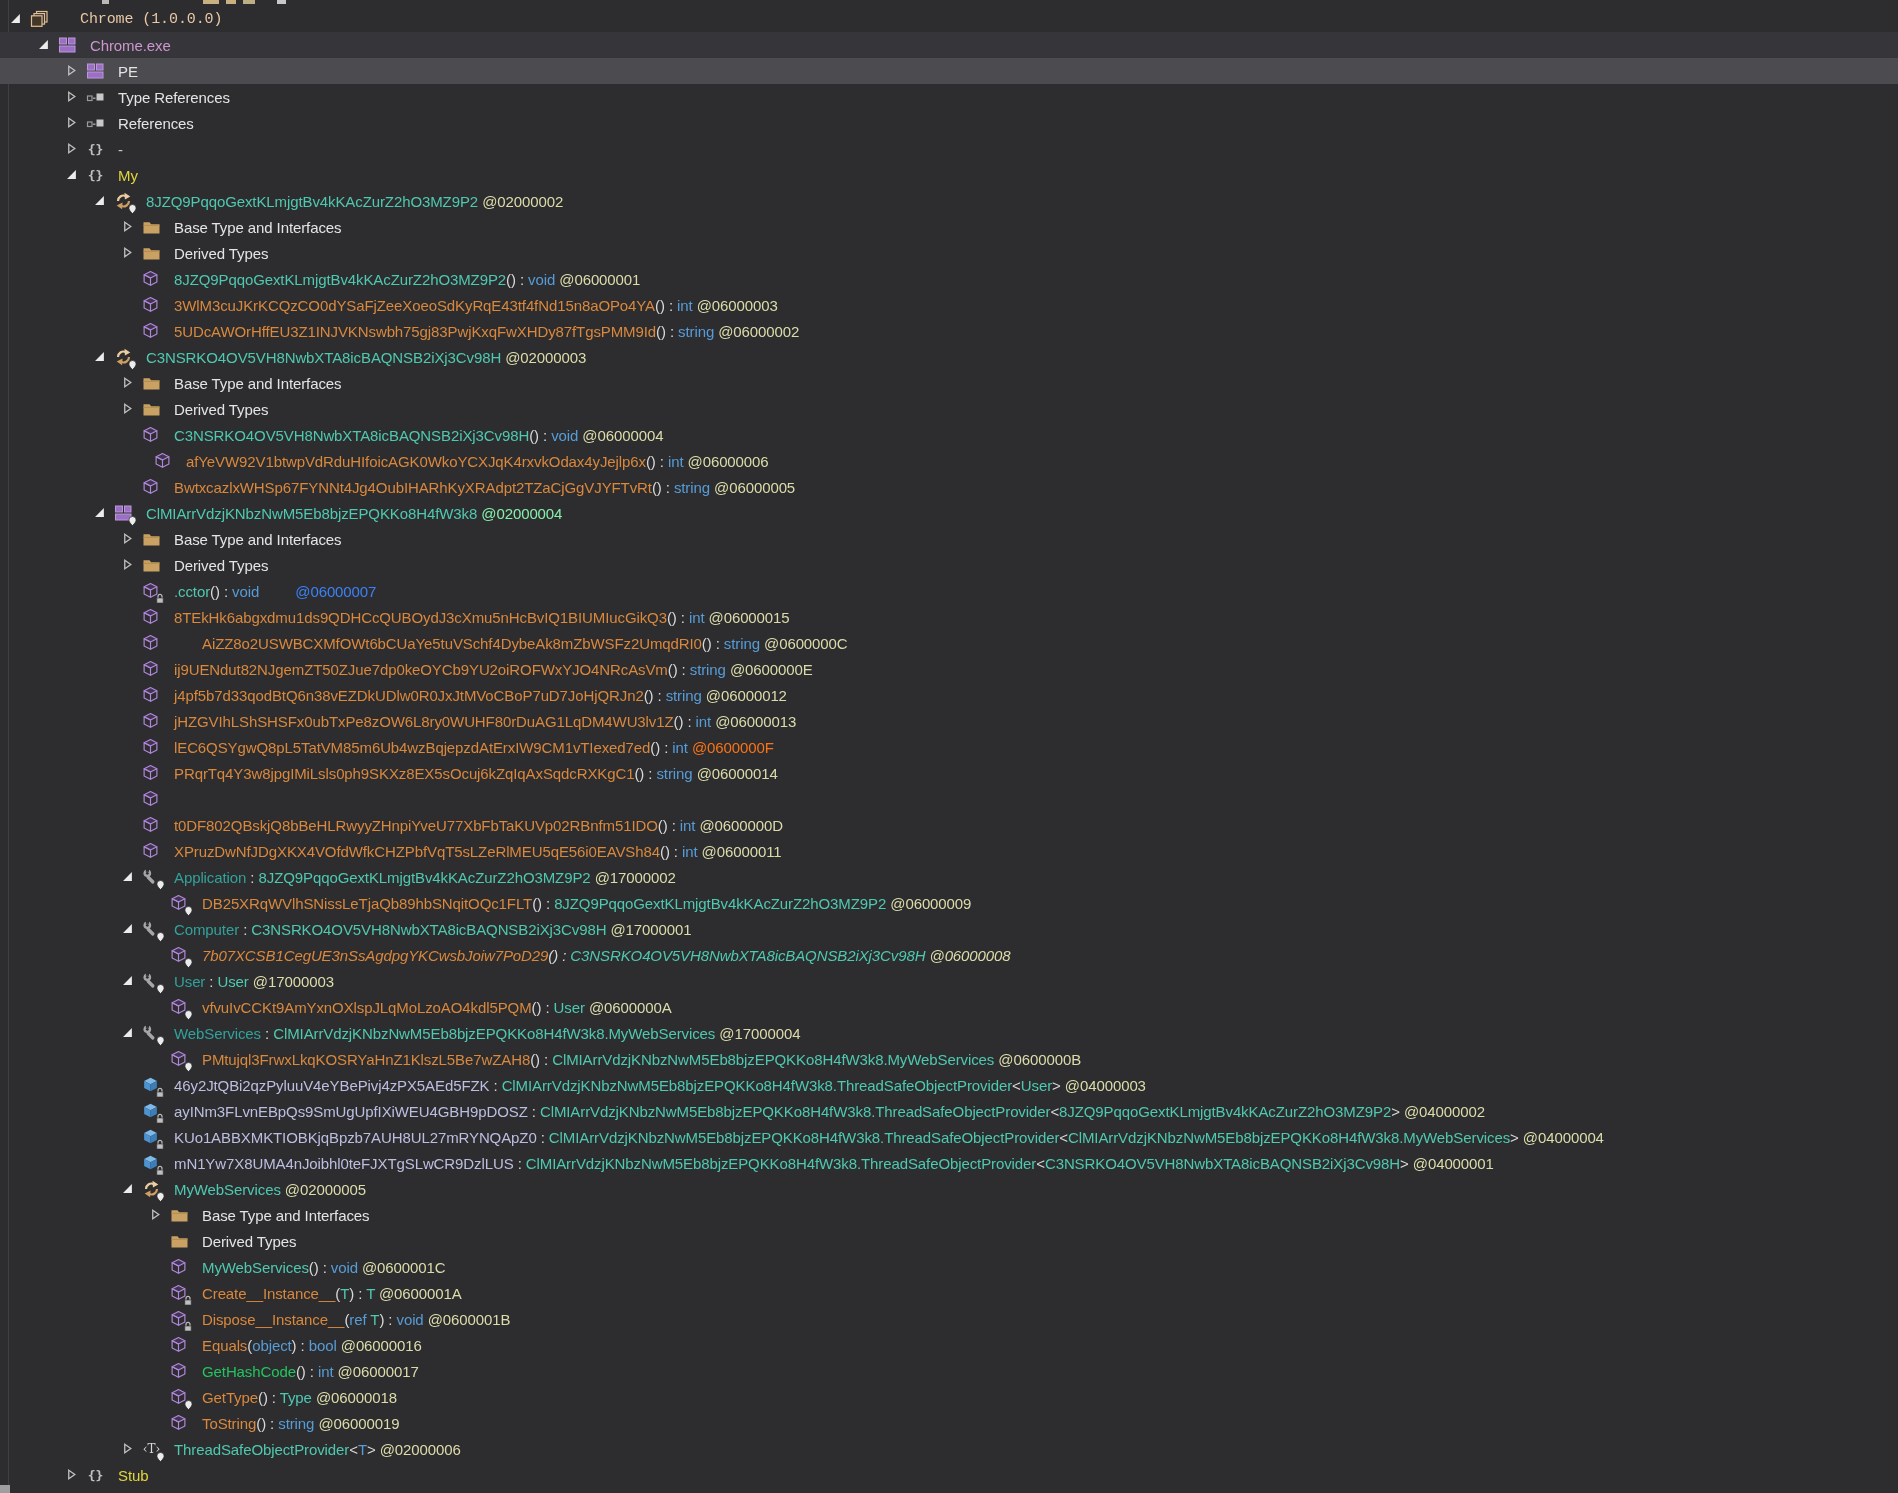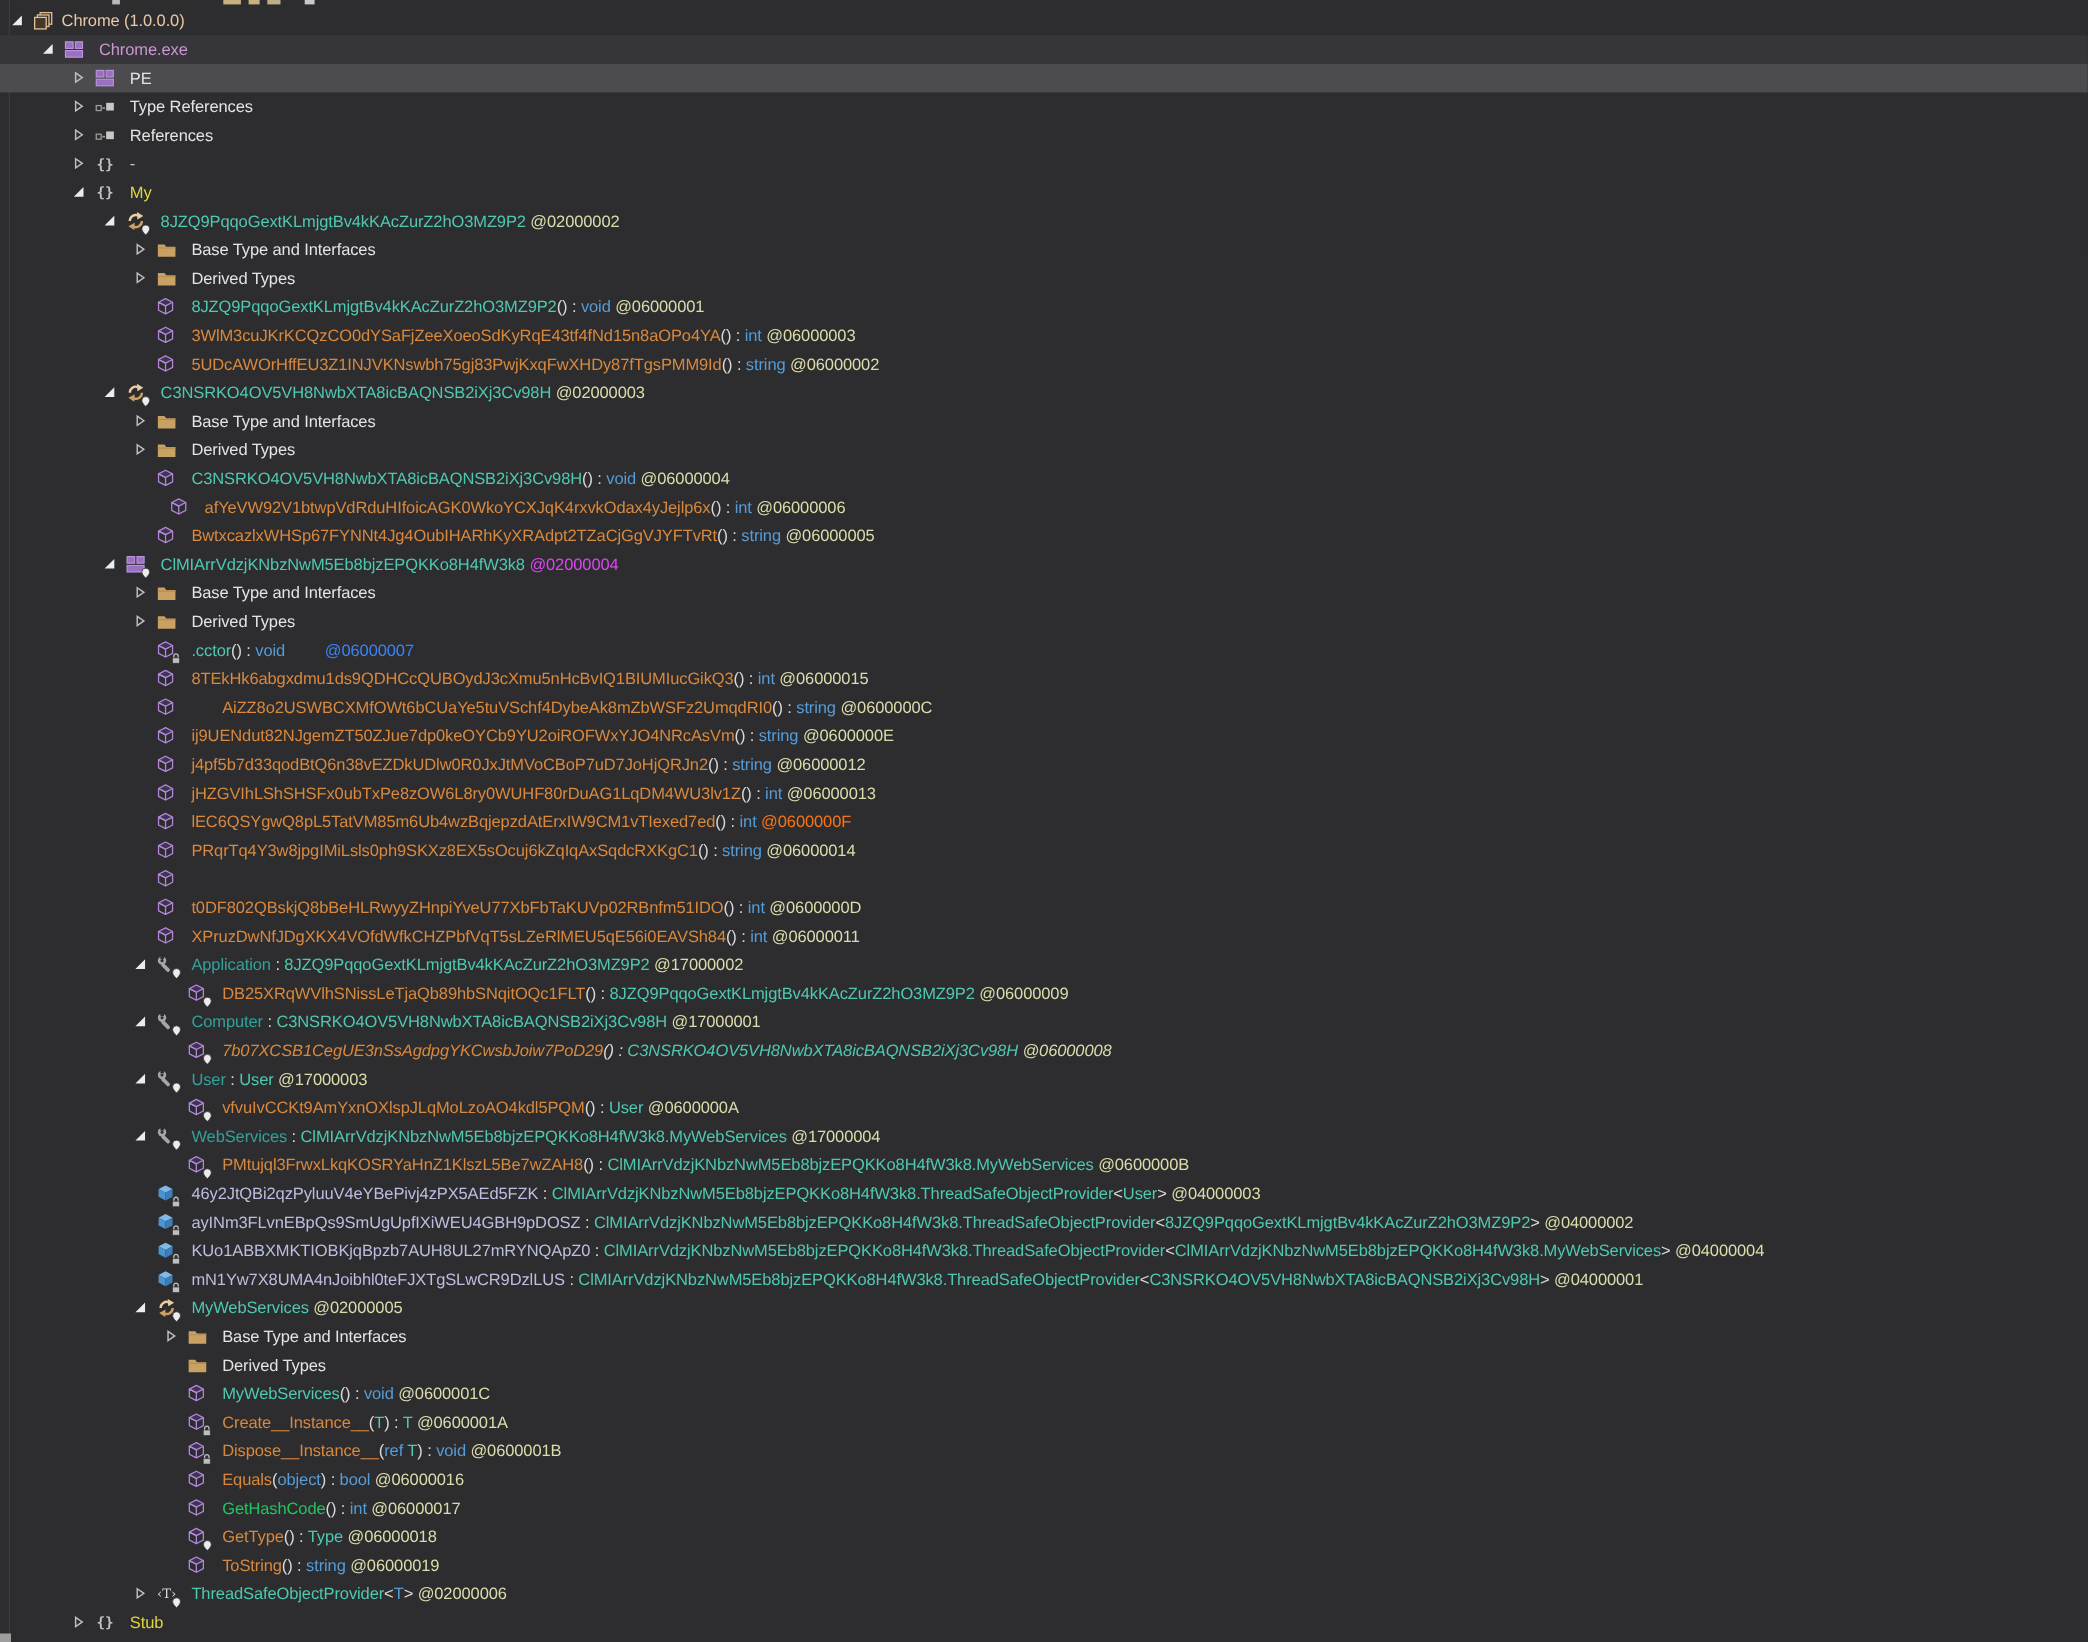--- a/index.html
+++ b/index.html
@@ -38,21 +38,21 @@
       <span class="exp" style="left: 10px;"><svg width="11" height="11" viewBox="0 0 10 10">
           <path d="M9 1 V9 H1 Z" fill="#ECECEC"></path>
         </svg></span>
       <span class="ico" style="left: 30px;"><svg width="19" height="19" viewBox="0 0 19 19">
           <g stroke="#E2BE93" stroke-width="1.2">
             <rect x="6.5" y="1.5" width="10.5" height="10.5" fill="#2D2D30"></rect>
             <rect x="4" y="3.6" width="10.5" height="10.5" fill="#2D2D30"></rect>
             <rect x="1.5" y="5.8" width="10.5" height="10.5" fill="#433827"></rect>
           </g>
         </svg></span>
-      <span class="txt" style="left: 56px;"><span style="color: rgb(233, 200, 165);">Chrome (1.0.0.0)</span></span>
+      <span class="txt" style="left: 80px; font-family: Liberation Mono, monospace;"><span style="color: rgb(233, 200, 165);">Chrome (1.0.0.0)</span></span>
     </div>
     <div class="row alt" style="top: 32px;">
       <span class="exp" style="left: 38px;"><svg width="11" height="11" viewBox="0 0 10 10">
           <path d="M9 1 V9 H1 Z" fill="#ECECEC"></path>
         </svg></span>
       <span class="ico" style="left: 58px;"><svg width="19" height="18" viewBox="0 0 19 18">
           <g fill="#9B6FC4" stroke="#BD97DD" stroke-width="1">
             <rect x="1.5" y="2" width="7" height="6"></rect>
             <rect x="10.5" y="2" width="6.5" height="6"></rect>
             <rect x="1.5" y="10" width="15.5" height="6"></rect>
@@ -247,21 +247,21 @@
         </svg></span>
       <span class="ico" style="left: 114px;"><svg width="19" height="18" viewBox="0 0 19 18">
           <g fill="#9B6FC4" stroke="#BD97DD" stroke-width="1">
             <rect x="1.5" y="2" width="7" height="6"></rect>
             <rect x="10.5" y="2" width="6.5" height="6"></rect>
             <rect x="1.5" y="10" width="15.5" height="6"></rect>
           </g>
         </svg><svg class="badge" width="9" height="10" viewBox="0 0 9 10">
           <path d="M4.5 .5 A3.6 3.6 0 0 1 8.1 4.1 C8.1 6.5 4.5 9.5 4.5 9.5 S.9 6.5 .9 4.1 A3.6 3.6 0 0 1 4.5 .5 Z" fill="#ECECEC" stroke="#2D2D30" stroke-width="0.7"></path>
         </svg></span>
-      <span class="txt" style="left: 146px;"><span style="color: rgb(78, 201, 176);">ClMIArrVdzjKNbzNwM5Eb8bjzEPQKKo8H4fW3k8</span><span style="color: #d946ef;"> @02000004</span></span>
+      <span class="txt" style="left: 146px;"><span style="color: rgb(78, 201, 176);">ClMIArrVdzjKNbzNwM5Eb8bjzEPQKKo8H4fW3k8</span><span style="color: #86efac;"> @02000004</span></span>
     </div>
     <div class="row" style="top: 526px;">
       <span class="exp" style="left: 122px;"><svg width="11" height="11" viewBox="0 0 10 10">
           <path d="M2.5 1.2 L8 5 L2.5 8.8 Z" fill="none" stroke="#BFBFBF" stroke-width="1.2"></path>
         </svg></span>
       <span class="ico" style="left: 142px;"><svg width="19" height="18" viewBox="0 0 19 18">
           <path d="M1.5 4.2 h6 l1.6 2.1 H17.5 V15.5 H1.5 Z" fill="#C9A163"></path>
           <path d="M1.5 7.4 H17.5" stroke="#B58E52" stroke-width="1"></path>
         </svg></span>
       <span class="txt" style="left: 174px;"><span style="color: rgb(228, 228, 228);">Base Type and Interfaces</span></span>

